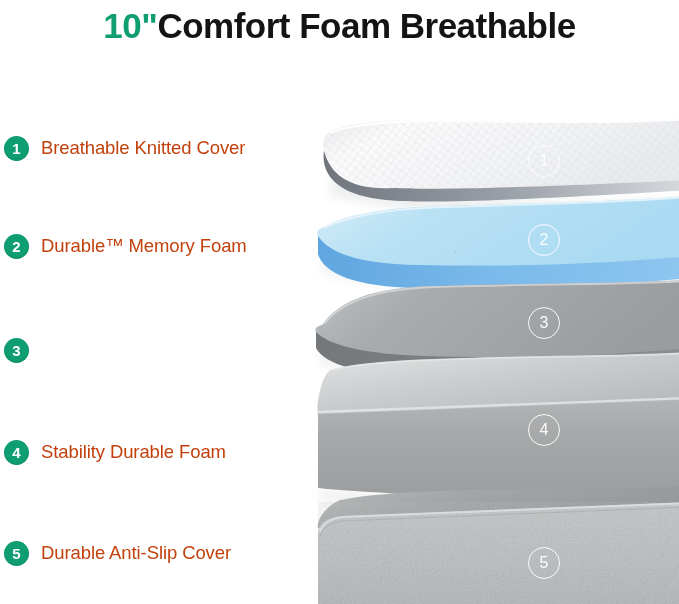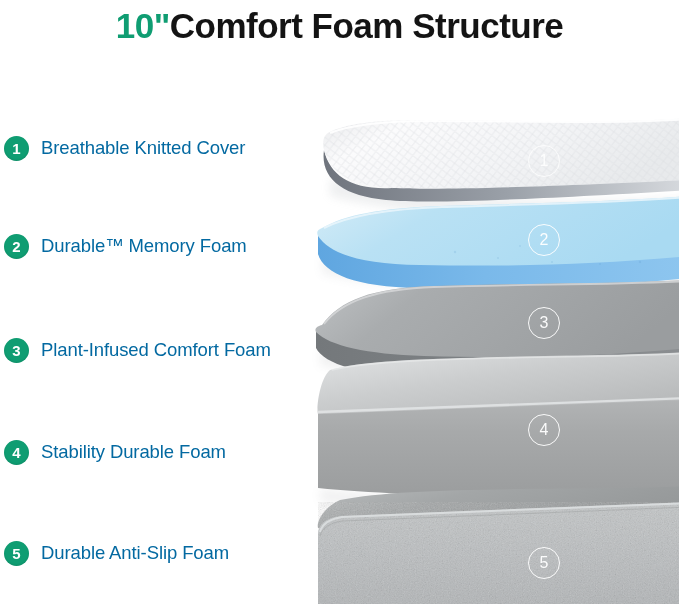--- a/index.html
+++ b/index.html
@@ -52,21 +52,21 @@
     display: flex;
     align-items: center;
     justify-content: center;
     flex: 0 0 auto;
     line-height: 1;
     box-shadow: inset 0 -1px 2px rgba(0,0,0,0.10);
   }
   .legend-label {
     margin-left: 12px;
     font-size: 18.5px;
-    color: #0369a1;
+    color: #c2410c;
     white-space: nowrap;
     letter-spacing: -0.1px;
   }
 
   
   #stack {
     position: absolute;
     left: 0;
     top: 0;
     width: 679px;
@@ -91,21 +91,21 @@
     font-family: "Liberation Sans", sans-serif;
   }
   .slab-badge.faint {
     border-color: rgba(255,255,255,0.78);
     color: rgba(255,255,255,0.85);
   }
 </style>
 </head>
 <body>
 
-<div id="title"><span class="accent">10"</span><span>Comfort Foam Structure</span></div>
+<div id="title"><span class="accent">10"</span><span>Comfort Foam Breathable</span></div>
 
 <div id="stack">
   <svg width="679" height="604" viewBox="0 0 679 604" xmlns="http://www.w3.org/2000/svg">
     <defs>
 
       <linearGradient id="g-cover-top" x1="0" y1="0" x2="1" y2="0.35">
         <stop offset="0" stop-color="#e9eaec"></stop>
         <stop offset="0.22" stop-color="#fbfbfc"></stop>
         <stop offset="0.62" stop-color="#f3f4f6"></stop>
         <stop offset="1" stop-color="#e8eaec"></stop>
@@ -266,22 +266,21 @@
 <div class="legend-row" style="top:134px;">
   <div class="legend-badge">1</div>
   <div class="legend-label">Breathable Knitted Cover</div>
 </div>
 <div class="legend-row" style="top:232px;">
   <div class="legend-badge">2</div>
   <div class="legend-label">Durable™ Memory Foam</div>
 </div>
 <div class="legend-row" style="top:336px;">
   <div class="legend-badge">3</div>
-  <div class="legend-label">Plant-Infused Comfort Foam</div>
 </div>
 <div class="legend-row" style="top:438px;">
   <div class="legend-badge">4</div>
   <div class="legend-label">Stability Durable Foam</div>
 </div>
 <div class="legend-row" style="top:539px;">
   <div class="legend-badge">5</div>
-  <div class="legend-label">Durable Anti-Slip Foam</div>
+  <div class="legend-label">Durable Anti-Slip Cover</div>
 </div>
 
 </body></html>

